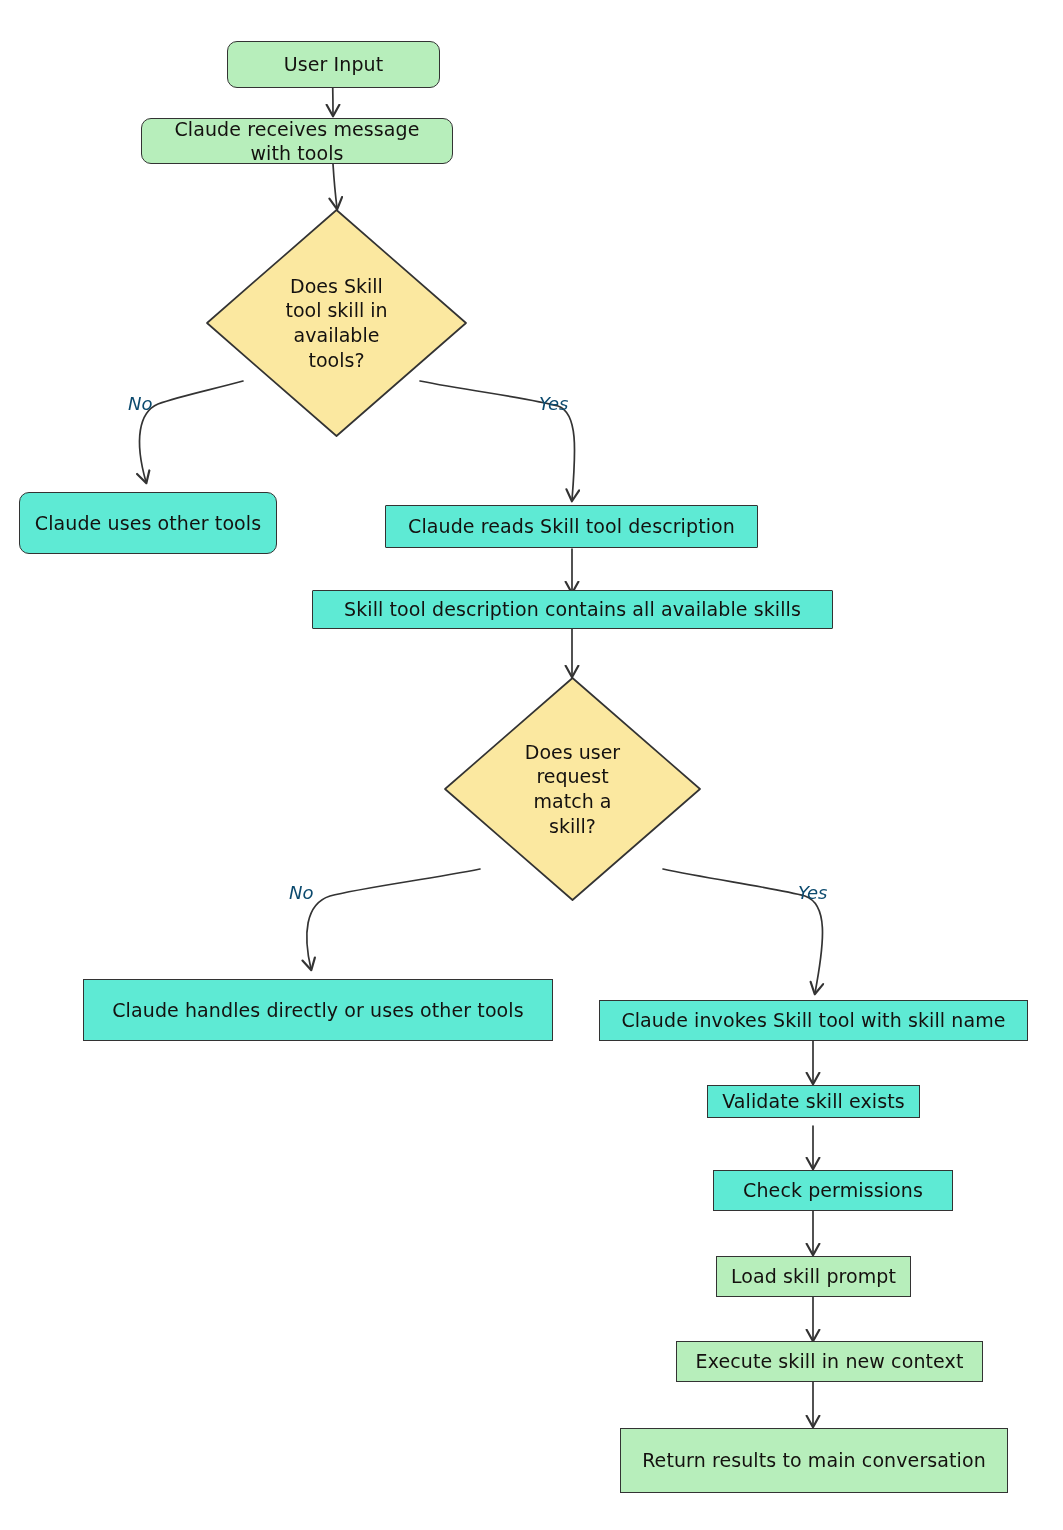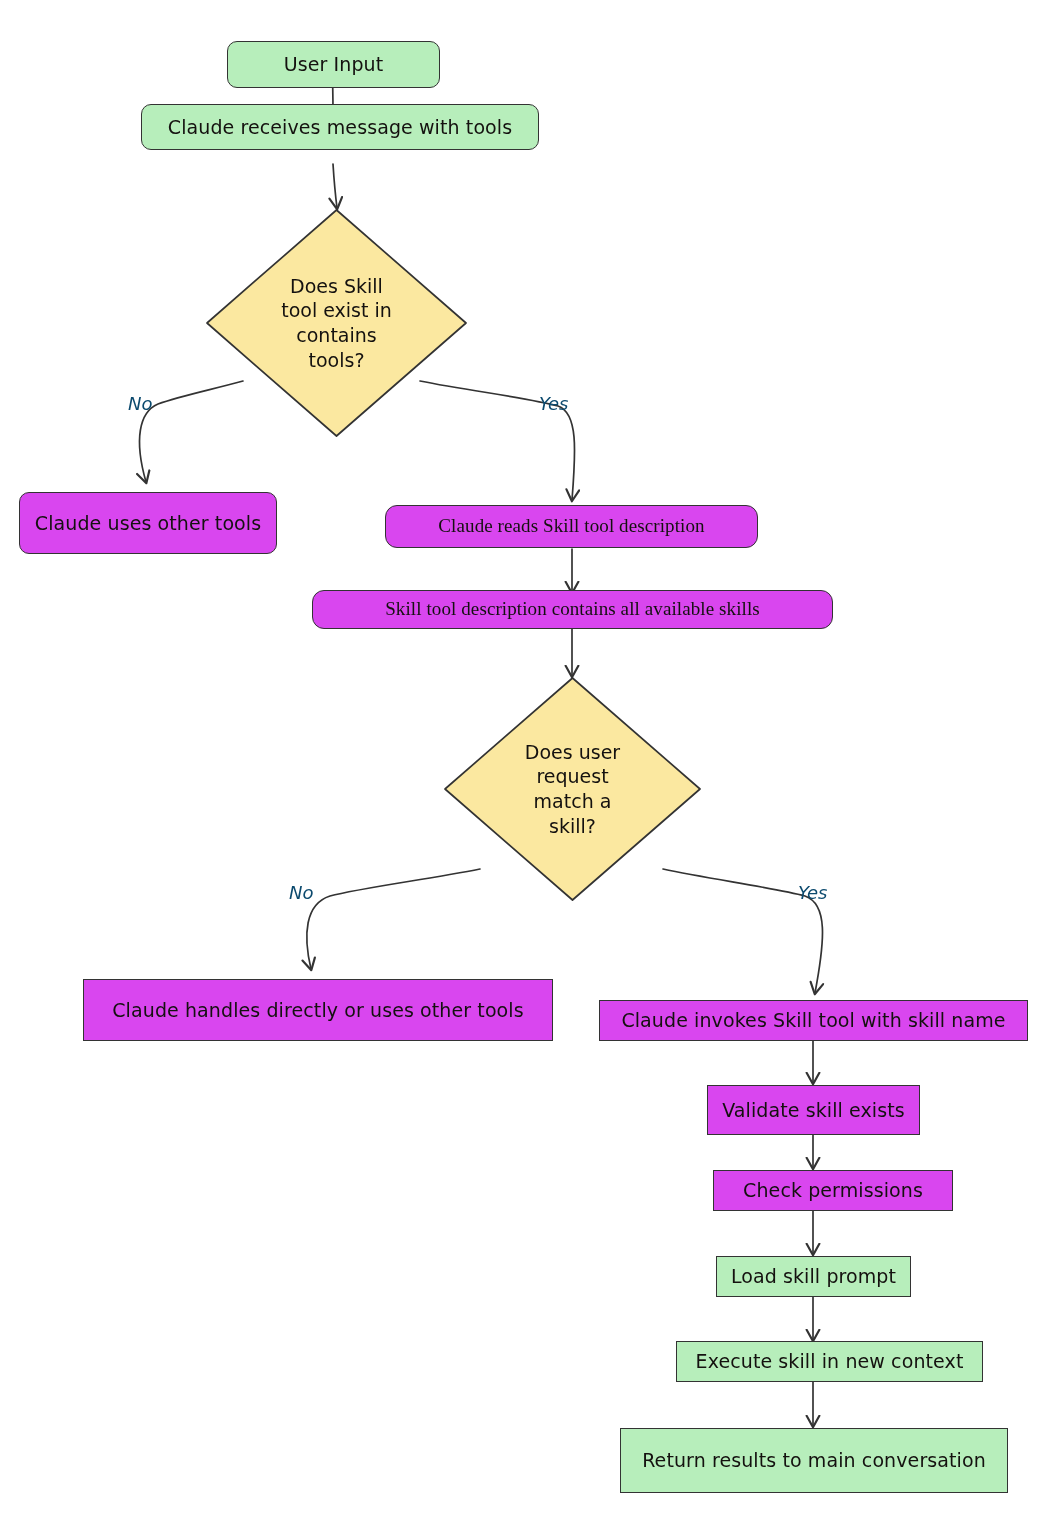--- a/index.html
+++ b/index.html
@@ -33,23 +33,23 @@
     text-align: center;
     border: 1.6px solid #333333;
     color: #14110f;
     font-size: 19px;
     line-height: 1.28;
     letter-spacing: 0.1px;
     z-index: 3;
     padding: 2px 10px;
   }
   .node.green  { background: #b7eebb; }
-  .node.blue   { background: #d946ef; }
+  .node.blue   { background: #5eead4; }
   .node.stadium { border-radius: 10px; }
-  .node.round   { border-radius: 12px; font-family: Liberation Serif, serif; }
+  .node.round   { border-radius: 1px; }
   .node.rect    { border-radius: 0px; }
 
   .diamond {
     position: absolute;
     z-index: 3;
   }
   .diamond .dshape {
     position: absolute;
     left: 0;
     top: 0;
@@ -118,30 +118,30 @@
       <path d="M 813 1297 C 813 1314, 813 1326, 813 1340" marker-end="url(#arrowhead)"></path>
 
       <path d="M 813 1382 C 813 1399, 813 1412, 813 1426" marker-end="url(#arrowhead)"></path>
     </g>
   </svg>
 
   <div class="node green stadium" style="left:227px; top:22px; width:213px; height:47px;margin-top:19px;">
     <span>User Input</span>
   </div>
 
-  <div class="node green stadium" style="left:141px; top:104px; width:398px; height:46px;">
+  <div class="node green stadium" style="left:141px; top:118px; width:312px; height:46px;">
     <span>Claude receives message with tools</span>
   </div>
 
   <div class="diamond" style="left:205px; top:208px; width:263px; height:230px;">
     <svg class="dshape" viewBox="0 0 263 230" xmlns="http://www.w3.org/2000/svg">
       <polygon points="131.5,2 261,115 131.5,228 2,115" fill="#fbe8a0" stroke="#333333" stroke-width="1.7" stroke-linejoin="round"></polygon>
     </svg>
     <div class="dlabel">
-      <span style="max-width:130px; display:inline-block;">Does Skill tool exist in contains tools?</span>
+      <span style="max-width:130px; display:inline-block;">Does Skill tool skill in available tools?</span>
     </div>
   </div>
 
   <div class="edge-label" style="left:128px; top:393px;">No</div>
 
   <div class="edge-label" style="left:539px; top:393px;">Yes</div>
 
   <div class="node blue stadium" style="left:19px; top:492px; width:258px; height:62px;">
     <span>Claude uses other tools</span>
   </div>
@@ -168,21 +168,21 @@
   <div class="edge-label" style="left:798px; top:882px;">Yes</div>
 
   <div class="node blue rect" style="left:83px; top:979px; width:470px; height:62px;">
     <span>Claude handles directly or uses other tools</span>
   </div>
 
   <div class="node blue rect" style="left:599px; top:1000px; width:429px; height:41px;">
     <span>Claude invokes Skill tool with skill name</span>
   </div>
 
-  <div class="node blue rect" style="left:707px; top:1085px; width:213px; height:50px;align-items:center;">
+  <div class="node blue rect" style="left:707px; top:1085px; width:213px; height:33px;align-items:center;">
     <span>Validate skill exists</span>
   </div>
 
   <div class="node blue rect" style="left:713px; top:1170px; width:240px; height:41px;">
     <span>Check permissions</span>
   </div>
 
   <div class="node green rect" style="left:716px; top:1256px; width:195px; height:41px;">
     <span>Load skill prompt</span>
   </div>

